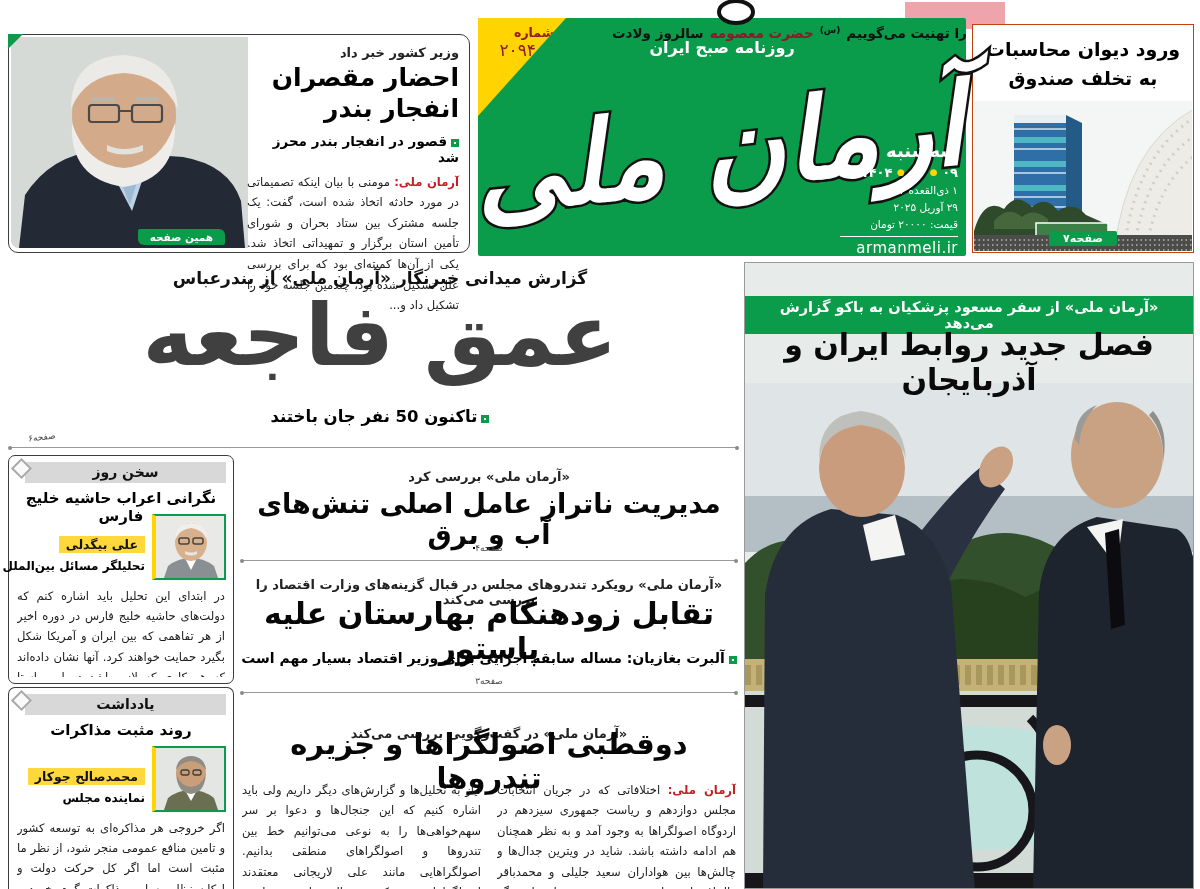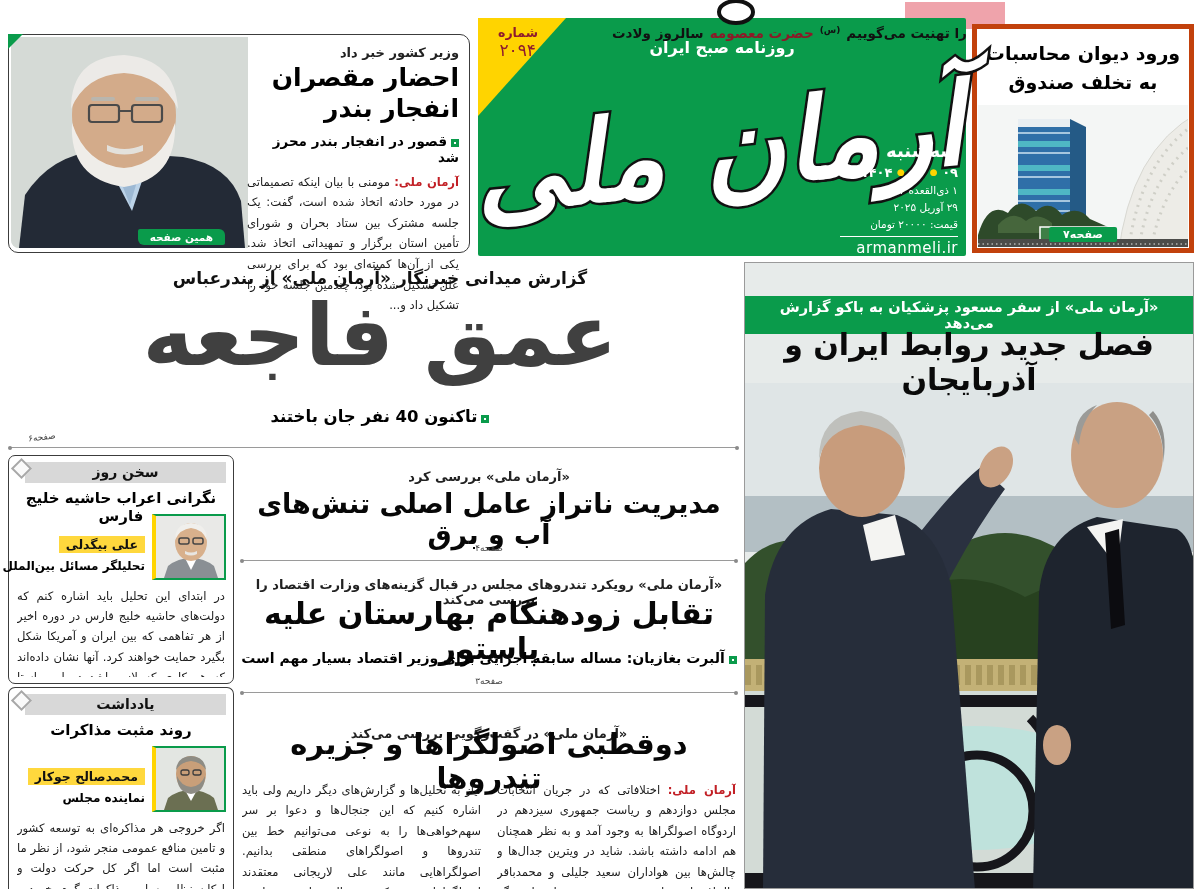--- a/index.html
+++ b/index.html
@@ -11,21 +11,21 @@
   #announce{top:20px;left:612px;width:395px;height:26px;display:flex;direction:ltr;gap:6px;align-items:center;font-size:13.5px;font-weight:bold;color:#111;text-align:right;}
   #announce .p2{color:#8c1a28;}
   #announce .p3{font-size:9px;margin-top:-6px;}
   #pinkTab{top:2px;left:905px;width:100px;height:27px;background:#efa3ab;z-index:0;}
   #pinkFold{top:28px;left:898px;width:0;height:0;border-top:8px solid #9b9b9b;border-left:8px solid transparent;}
   #announce span{position:relative;z-index:2;}
 
   
   #greenBox{top:18px;left:478px;width:488px;height:238px;background:#0a9b4b;border-radius:2px;overflow:visible;}
   #yellowCorner{top:0;left:0;width:88px;height:98px;background:#ffd400;clip-path:polygon(0 0,100% 0,0 100%);padding:7px 0 0 10px;color:#8e1b2e;direction:rtl;text-align:right;z-index:3;}
-  #yellowCorner .lab{font-size:12.5px;font-weight:bold;display:block;margin-right:28px;}
+  #yellowCorner .lab{font-size:12.5px;font-weight:bold;display:block;margin-right:12px;}
   #yellowCorner .num{font-size:17px;font-weight:normal;display:block;margin-right:30px;}
   #tagline{top:20px;left:0;right:0;text-align:center;color:#fff;font-size:16px;font-weight:bold;z-index:2;}
   #logoSvg{top:0;left:0;width:488px;height:238px;overflow:visible;z-index:1;}
   #dateBlock{top:122px;right:8px;width:118px;color:#fff;direction:rtl;text-align:right;z-index:3;}
   #dateBlock .wd{font-size:18px;font-weight:bold;line-height:1.25;}
   #dateBlock .dl{font-size:13px;font-weight:bold;line-height:1.5;}
   #dateBlock .dl .dot{color:#ffd400;font-size:9px;vertical-align:2px;}
   #dateBlock .sm{font-size:10.5px;line-height:1.6;}
   #dateBlock .rule{border-top:1.5px solid #fff;margin:4px 0 2px;}
   #dateBlock .site{font-size:15px;direction:ltr;text-align:right;letter-spacing:.5px;}
@@ -37,21 +37,21 @@
   #tlText{top:10px;right:10px;width:212px;direction:rtl;text-align:right;}
   #tlText .kick{font-size:13px;font-weight:bold;color:#222;}
   #tlText .head{font-size:25px;font-weight:bold;color:#000;line-height:1.25;margin-top:2px;}
   #tlText .sub{font-size:13.5px;font-weight:bold;margin-top:8px;}
   #tlText .body{font-size:11.6px;line-height:1.78;text-align:justify;margin-top:7px;color:#1c1c1c;}
   .redLead{color:#c22026;font-weight:bold;}
   .sqr{display:inline-block;width:8px;height:8px;border:3px solid #0a9b4b;background:#fff;vertical-align:-1px;margin-left:4px;}
   #tlBadge{bottom:7px;right:244px;background:#0a9b4b;color:#fff;font-size:10.5px;font-weight:bold;padding:2px 12px;border-radius:2px 6px 2px 6px;}
 
   
-  #trBox{top:24px;left:972px;width:222px;height:229px;border:5px solid #c2410c;background:#fff;}
+  #trBox{top:24px;left:972px;width:222px;height:229px;border:1px solid #c2410c;background:#fff;}
   #trHead{top:10px;left:4px;right:4px;direction:rtl;text-align:center;font-size:19px;font-weight:bold;line-height:1.55;color:#000;}
   #trPhoto{top:76px;left:1px;right:1px;bottom:1px;overflow:hidden;}
   #trBadge{bottom:6px;left:50%;transform:translateX(-50%);background:#0a9b4b;color:#fff;font-size:11px;font-weight:bold;padding:1px 14px;border-radius:2px;z-index:2;}
 
   
   #leadKick{top:268px;left:120px;width:520px;text-align:center;direction:rtl;font-size:17px;font-weight:bold;color:#111;}
   #leadHead{top:286px;left:60px;width:640px;text-align:center;direction:rtl;font-size:86px;font-weight:bold;color:#404040;line-height:1.15;letter-spacing:-1px;}
   #leadSub{top:407px;left:120px;width:520px;text-align:center;direction:rtl;font-size:16.5px;font-weight:bold;}
   #leadPage{top:432px;left:28px;font-size:9px;color:#444;transform:rotate(-6deg);direction:rtl;}
   .hRule{height:0;border-top:1.2px solid #9a9a9a;}
@@ -196,21 +196,21 @@
             <line x1="0" y1="144" x2="220" y2="144"></line>
             <line x1="0" y1="149" x2="220" y2="149"></line>
         </g>
       </svg>
     </div>
     <div class="abs" id="trBadge">صفحه۷</div>
   </div>
 
   <div class="abs" id="leadKick">گزارش میدانی خبرنگار «آرمان ملی» از بندرعباس</div>
   <div class="abs" id="leadHead">عمق فاجعه</div>
-  <div class="abs" id="leadSub"><span class="sqr"></span><span>تاکنون 40 نفر جان باختند</span></div>
+  <div class="abs" id="leadSub"><span class="sqr"></span><span>تاکنون 50 نفر جان باختند</span></div>
   <div class="abs" id="leadPage">صفحه۶</div>
   <div class="abs hRule" id="ruleLead"></div>
 
   <div class="abs sideBox" id="sokhanBox">
     <div class="secDiamond"></div>
     <div class="secBar">سخن روز</div>
     <div class="secTitle">نگرانی اعراب حاشیه خلیج فارس</div>
     <div class="authPhoto">
       <svg width="70" height="62" viewBox="0 0 70 62">
         <rect width="70" height="62" fill="#e9e9e7"></rect>

